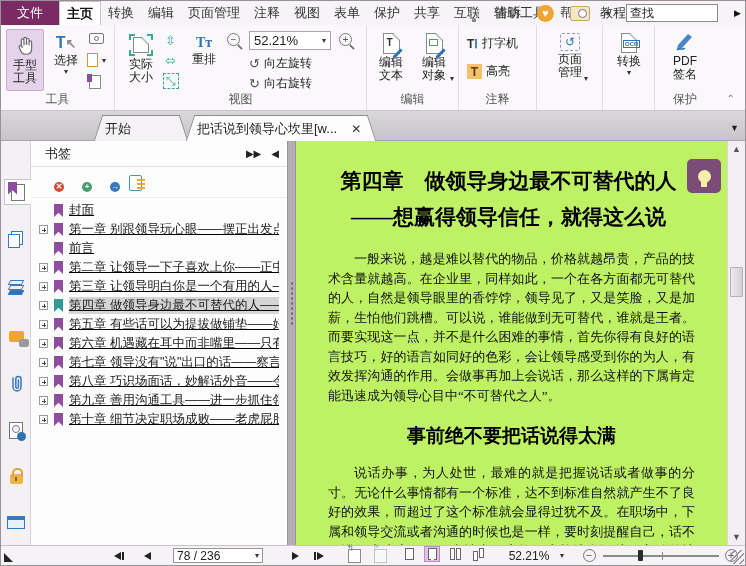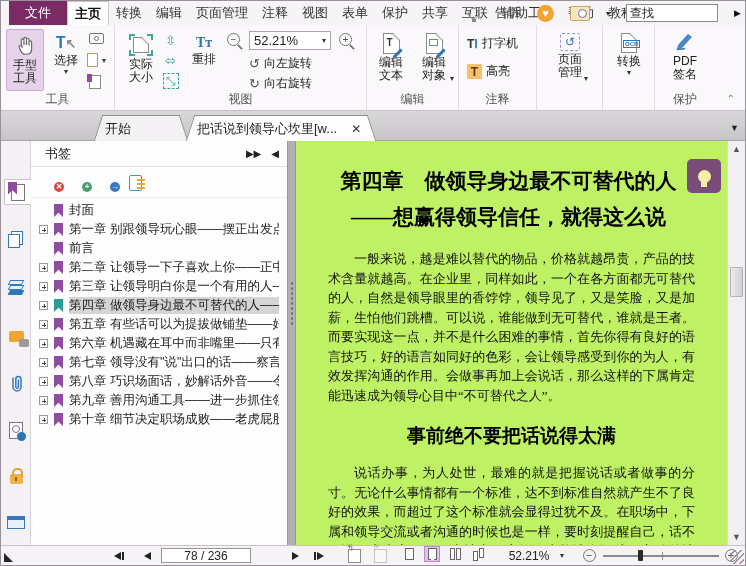--- a/index.html
+++ b/index.html
@@ -1,21 +1,21 @@
 <!DOCTYPE html>
 <html><head>
 <meta charset="utf-8">
 <style>
   * { margin:0; padding:0; box-sizing:border-box; }
   html,body { background:#888; }
   body { font-family:"Liberation Sans", sans-serif; }
   #app { position:relative; width:746px; height:566px; background:#F6F4F6; border:1px solid #9a909a; overflow:hidden; }
 
   
-  #menubar { position:absolute; top:0; left:0; right:0; height:24px; background:#F6F4F6; display:flex; align-items:stretch;margin-left:8px; }
+  #menubar { position:absolute; top:0; left:0; right:0; height:24px; background:#F6F4F6; display:flex; align-items:stretch; }
   .file-btn { width:58px; background:#7B2B64; color:#fff; font-size:13px; display:flex; align-items:center; justify-content:center; cursor:pointer; }
   .mtab { padding:0 7px; font-size:13px; color:#333; display:flex; align-items:center; cursor:pointer; white-space:nowrap; }
   .mtab.active { background:#fff; border:1px solid #C9C2C9; border-bottom:none; font-weight:bold; color:#111; }
   #menu-right { position:absolute; right:4px; top:0; height:24px; display:flex; align-items:center; gap:16px; }
   .bulb-icon { width:11px; height:11px; border:1.4px solid #8a8a8a; border-radius:50%; position:relative; }
   .bulb-icon::after { content:''; position:absolute; left:2.5px; top:10px; width:4px; height:3px; background:#8a8a8a; }
   .tellme { font-size:13px; color:#444; max-width:26px; overflow:hidden; white-space:nowrap; }
   .heart-circle { width:17px; height:17px; border-radius:50%; background:#F0A431; color:#fff; font-size:11px; display:flex; align-items:center; justify-content:center; }
   .foldersearch { position:relative; width:20px; height:15px; background:#F5E6C8; border:1px solid #C9A95F; border-radius:2px; }
   .foldersearch::after { content:''; position:absolute; right:2px; bottom:2px; width:7px; height:7px; border:1.5px solid #7a6a9a; border-radius:50%; background:#fff; }
@@ -82,21 +82,21 @@
   #panel { position:absolute; left:30px; top:0; width:256px; bottom:0; background:#FDFDFD; }
   #panel-header { position:absolute; top:0; left:0; right:0; height:26px; display:flex; align-items:center; padding:0 8px 0 14px; font-size:13px; color:#222; border-bottom:1px solid #E4DEE4; }
   .ph-icons { margin-left:auto; display:flex; gap:10px; font-size:10px; color:#222; }
   #panel-tools { position:absolute; top:27px; left:0; right:0; height:30px; display:flex; align-items:center; gap:13px; padding-left:14px; border-bottom:1px solid #EFEAEF; }
   .bmtool { position:relative; width:15px; height:17px; cursor:pointer; }
   .bmtool .bm-flag { width:11px; height:16px; }
   .badge { position:absolute; right:-4px; bottom:-1px; width:10px; height:10px; border-radius:50%; color:#fff; font-size:8px; line-height:10px; text-align:center; font-weight:bold; }
   .expall { position:relative; width:13px; height:16px; background:#fff; border:1.4px solid #4a90c4; border-radius:2px; }
   .expall i { position:absolute; right:-4px; display:block; width:8px; height:2px; background:#F0A431; }
 
-  #tree { position:absolute; top:60px; left:0; right:8px; bottom:0; overflow:hidden; }
+  #tree { position:absolute; top:60px; left:0; right:8px; bottom:0; overflow:hidden;text-decoration:underline; }
   .trow { position:relative; height:19px; display:flex; align-items:center; font-size:12.5px; color:#1a1a1a; cursor:pointer; white-space:nowrap; }
   .trow .plus { width:9px; height:9px; border:1px solid #9a9a9a; background:#fff; margin-left:8px; position:relative; flex:none; }
   .trow .plus::before { content:''; position:absolute; left:1.5px; top:3.5px; width:4px; height:1px; background:#444; }
   .trow .plus::after { content:''; position:absolute; left:3.5px; top:1.5px; width:1px; height:4px; background:#444; }
   .trow .bm-flag { margin-left:6px; flex:none; }
   .trow .tlabel { margin-left:6px; overflow:hidden; }
   .trow.selected .tlabel { background:#D5D5D5; flex:1; }
   .trow.selected .bm-flag { background:#2E9C94; }
 
   
@@ -499,21 +499,21 @@
   <div id="statusbar">
     <span class="corner-tri"></span>
 
     <div class="sb" style="left:108px;width:20px;gap:1px;">
         <span class="tri l"></span>
         <span class="bar"></span>
       </div>
     <div class="sb" style="left:138px;width:16px;">
         <span class="tri l"></span>
       </div>
-    <div class="sb pagebox" style="left:160px;top:2px;flex-direction:column;">
+    <div class="sb pagebox" style="left:172px;top:2px;">
       <span>78 / 236</span>
       <span class="dd">▾</span>
     </div>
     <div class="sb" style="left:286px;width:16px;">
         <span class="tri r"></span>
       </div>
     <div class="sb" style="left:308px;width:20px;gap:1px;">
         <span class="bar"></span>
         <span class="tri r"></span>
       </div>

